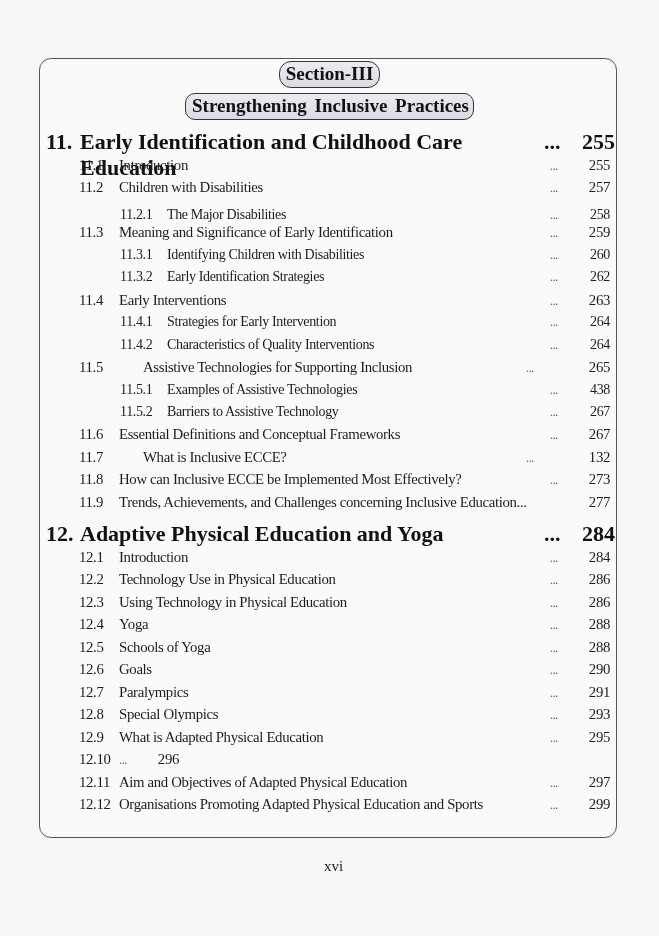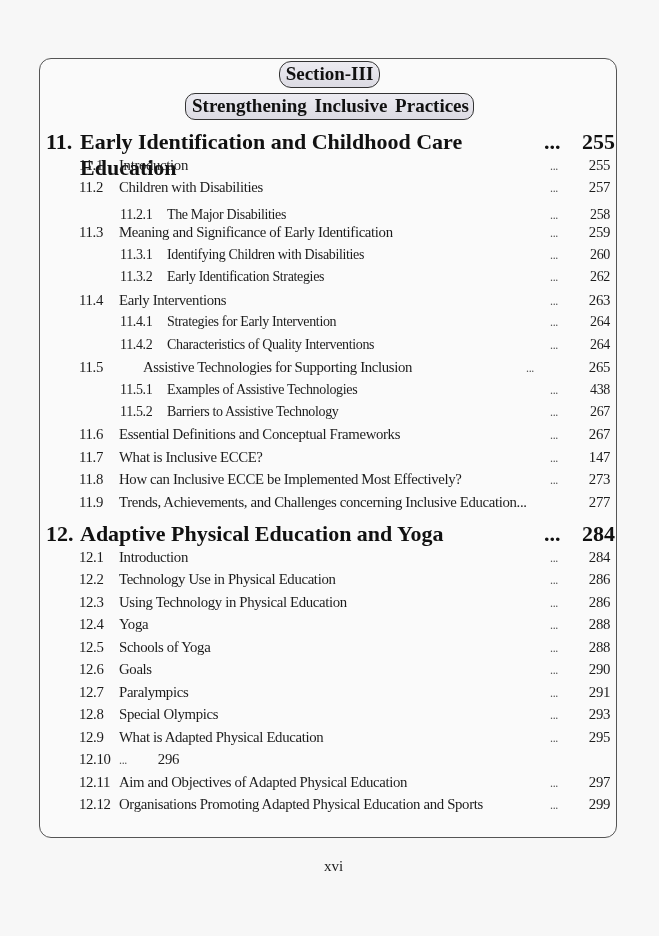--- a/index.html
+++ b/index.html
@@ -166,25 +166,25 @@
       <span class="title">Barriers to Assistive Technology</span>
       <span class="dots">...</span>
       <span class="page">267</span>
     </div>
     <div class="entry" style="top: 426.4px;">
       <span class="num">11.6</span>
       <span class="title">Essential Definitions and Conceptual Frameworks</span>
       <span class="dots">...</span>
       <span class="page">267</span>
     </div>
-    <div class="entry" style="top: 448.85px;">
+    <div class="entry" style="top: 448.85px; gap: 24px;">
       <span class="num">11.7</span>
       <span class="title">What is Inclusive ECCE?</span>
       <span class="dots">...</span>
-      <span class="page">147</span>
+      <span class="page">132</span>
     </div>
     <div class="entry" style="top: 471.3px;">
       <span class="num">11.8</span>
       <span class="title">How can Inclusive ECCE be Implemented Most Effectively?</span>
       <span class="dots">...</span>
       <span class="page">273</span>
     </div>
     <div class="entry long" style="top: 493.75px;">
       <span class="num">11.9</span>
       <span class="title">Trends, Achievements, and Challenges concerning Inclusive Education...</span>

